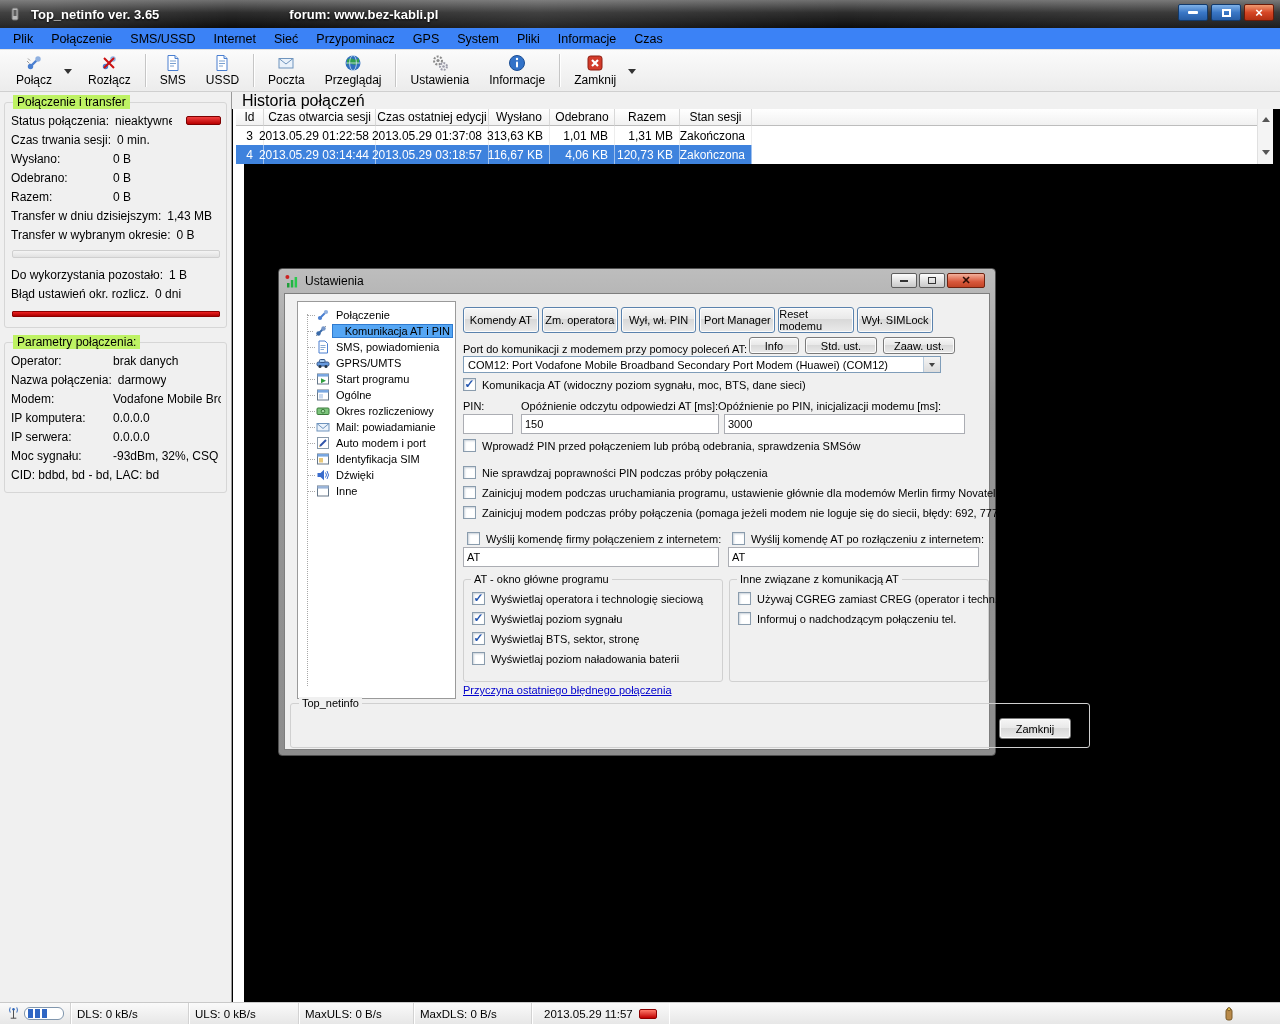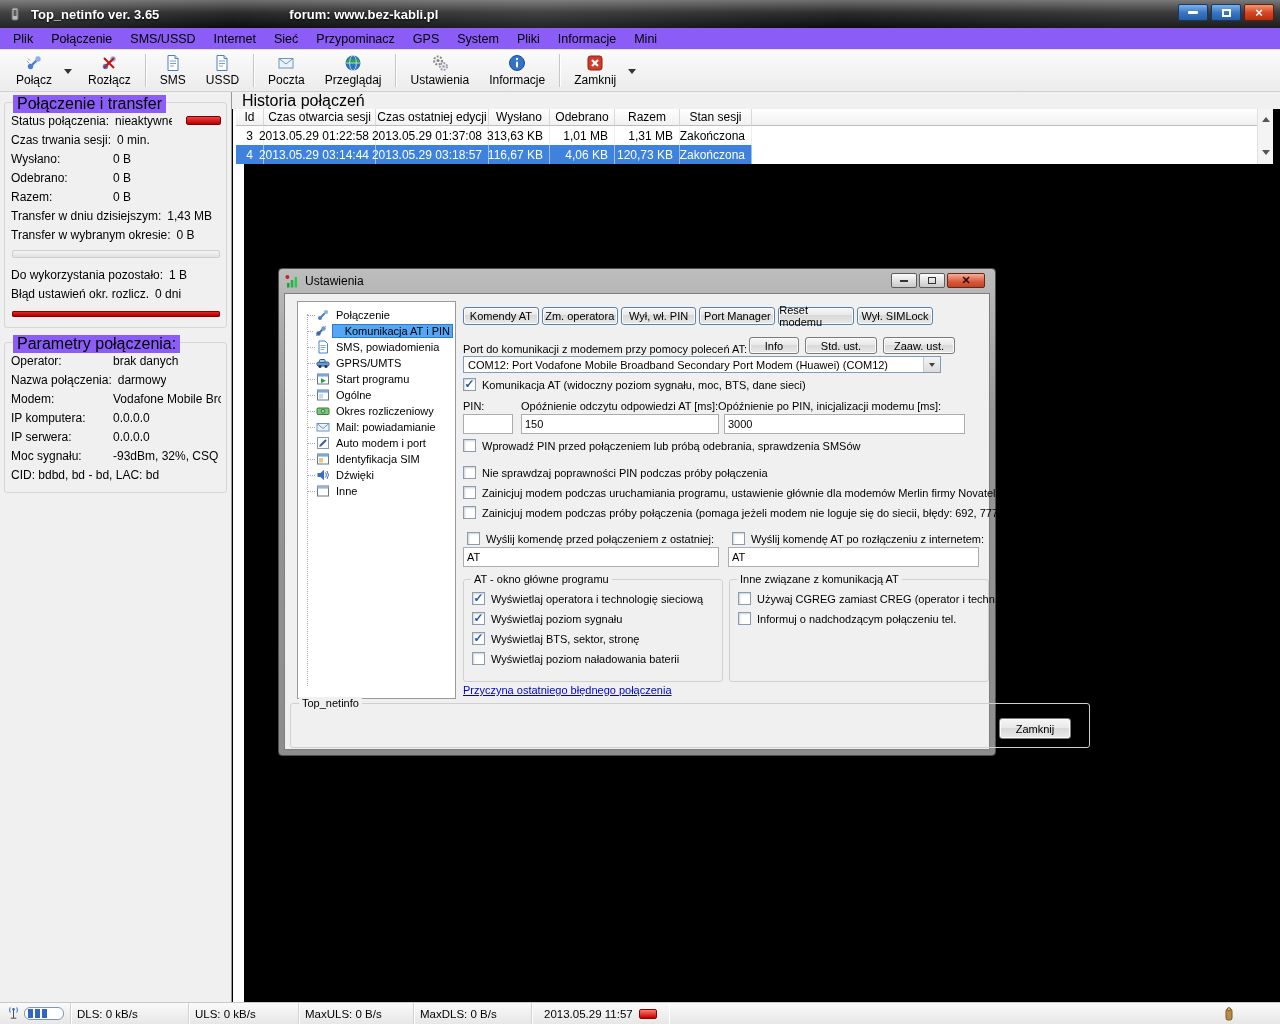--- a/index.html
+++ b/index.html
@@ -17,35 +17,35 @@
   .title-sub  { color:#fff; font-size:13px; font-weight:bold; margin-left:130px; text-shadow:0 1px 2px #000; }
   .wincontrols { position:absolute; right:6px; top:4px; display:flex; gap:3px; }
   .wcb { width:30px; height:17px; border-radius:2px; border:1px solid #123a6b; display:flex; align-items:center; justify-content:center; }
   .wcb.min,.wcb.max { background:linear-gradient(#7fb2e8,#3a77c6 50%,#275da6); }
   .wcb.close { background:linear-gradient(#f09a71,#d64726 50%,#b33012); border-color:#6b1a08; }
   .g-min { width:10px; height:3px; background:#fff; border-radius:1px; }
   .g-max { width:9px; height:8px; border:2px solid #fff; }
   .g-x { color:#fff; font-size:13px; font-weight:bold; line-height:1; }
 
   
-  .menubar { position:absolute; left:0; top:28px; width:1280px; height:22px; background:#8b5cf6; border-bottom:1px solid #e2e2e2; display:flex; align-items:center; padding-left:4px; }
+  .menubar { position:absolute; left:0; top:28px; width:1280px; height:22px; background:#3b82f6; border-bottom:1px solid #e2e2e2; display:flex; align-items:center; padding-left:4px; }
   .menuitem { padding:2px 9px; font-size:12.5px; }
 
   
   .toolbar { position:absolute; left:0; top:50px; width:1280px; height:42px; background:linear-gradient(#fbfbfb,#ececec); border-bottom:1px solid #cfcfcf; display:flex; align-items:stretch; padding:1px 6px; }
   .tbtn { display:flex; flex-direction:column; align-items:center; justify-content:center; gap:1px; padding:2px 10px; font-size:12px; }
   .tbtn svg { width:18px; height:18px; }
   .tgroup { display:flex; align-items:stretch; }
   .tsep { width:1px; background:#c6c6c6; box-shadow:1px 0 0 #fff; margin:3px 4px; }
   .darr { width:0; height:0; border:4px solid transparent; border-top:5px solid #333; align-self:center; margin:6px 6px 0 2px; }
 
   
   .leftpanel { position:absolute; left:0; top:92px; width:232px; bottom:22px; background:#f0f0f0; border-right:1px solid #9a9a9a; font-size:12px; }
   .gbox { margin:5px 4px 0 4px; border:1px solid #d6d6d6; border-radius:3px; padding:8px 5px 8px 6px; position:relative; background:#f0f0f0; }
-  .gbox > .gtitle { position:absolute; top:-8px; left:8px; background:#8b5cf6; padding:0 4px; font-size:16px; }
+  .gbox > .gtitle { position:absolute; top:-8px; left:8px; background:#bef264; padding:0 4px; font-size:12px; }
   .prow { display:flex; align-items:center; height:19px; white-space:nowrap; }
   .plabel { flex:0 0 auto; min-width:102px; padding-right:6px; }
   .pvalue { flex:0 1 auto; overflow:hidden; text-overflow:clip; }
   .redbadge { width:38px; height:9px; margin-left:14px; border:1px solid #7d0000; border-radius:2px; background:linear-gradient(#f04040,#b80000); }
   .graybar { height:8px; margin:6px 1px 7px 1px; border:1px solid #cfcfcf; border-radius:2px; background:linear-gradient(#f4f4f4,#e2e2e2); }
   .redbar { height:6px; margin:8px 1px 2px 1px; border:1px solid #8d0000; border-radius:1px; background:linear-gradient(#ee2222,#aa0000); }
 
   
   .histcaption { position:absolute; left:232px; top:92px; right:0; height:17px; background:#f0f0f0; font-size:16px; padding-left:10px; display:flex; align-items:center; }
   .vstrip { position:absolute; left:233px; top:109px; width:11px; bottom:22px; background:#fff; }
@@ -92,21 +92,21 @@
   .titem { display:flex; align-items:center; height:16px; margin-left:6px; position:relative; }
   .titem::before { content:""; width:7px; border-top:1px dotted #a8a8a8; margin-right:1px; }
   .tico { width:15px; height:14px; margin-right:3px; flex:0 0 auto; }
   .tico svg { width:14px; height:14px; }
   .tlabel { white-space:nowrap; padding:0 2px; }
   .titem.checked .tlabel { background:#55a6f4; border:1px solid #2f7bd0; color:#000;padding-left:12px; }
   .vbtn { border:1px solid #5a82ad; border-radius:3px; background:linear-gradient(#f6f6f6,#e9e9e9 45%,#d8d8d8 46%,#eaeaea); box-shadow:inset 0 0 0 1px #fcfcfc; display:flex; align-items:center; justify-content:center; font-size:11px; }
   .gbtn { border-color:#7a7a7a; }
 
   .topbtns { position:absolute; left:178px; top:13px; width:470px; display:flex; gap:3px; }
-  .topbtns .vbtn { flex:1; height:18px; }
+  .topbtns .vbtn { flex:1; height:26px; }
   .portlabel { position:absolute; left:178px; top:49px; }
   .pbtn-info { position:absolute; left:464px; top:43px; width:50px; height:17px; }
   .pbtn-std  { position:absolute; left:520px; top:43px; width:72px; height:17px; }
   .pbtn-zaaw { position:absolute; left:598px; top:43px; width:72px; height:17px; }
   .combo { position:absolute; left:178px; top:62px; width:478px; height:17px; background:#fff; border:1px solid #7f9db9; display:flex; align-items:center; }
   .combo .cval { flex:1; padding:0 4px; white-space:nowrap; overflow:hidden; }
   .combo .carr { width:17px; height:100%; border-left:1px solid #b9cbdc; background:linear-gradient(#f4f4f4,#dcdcdc); display:flex; align-items:center; justify-content:center; }
   .carr i { width:0; height:0; border:3.5px solid transparent; border-top:4.5px solid #444; margin-top:4px; }
 
   .cbrow { display:flex; align-items:center; gap:6px; position:absolute; white-space:nowrap; }
@@ -152,21 +152,21 @@
   <span class="menuitem">Plik</span>
   <span class="menuitem">Połączenie</span>
   <span class="menuitem">SMS/USSD</span>
   <span class="menuitem">Internet</span>
   <span class="menuitem">Sieć</span>
   <span class="menuitem">Przypominacz</span>
   <span class="menuitem">GPS</span>
   <span class="menuitem">System</span>
   <span class="menuitem">Pliki</span>
   <span class="menuitem">Informacje</span>
-  <span class="menuitem">Mini</span>
+  <span class="menuitem">Czas</span>
 </div>
 
 <div class="toolbar">
   <div class="tgroup">
     <div class="tbtn">
       <svg viewBox="0 0 18 18">
           <path d="M2 7 L4.5 9.5 M3 4.5 L5 6.5" stroke="#9a9a9a" stroke-width="1"></path>
           <circle cx="5.5" cy="12.5" r="2.7" fill="#4a7fd0"></circle>
           <line x1="7" y1="11" x2="11.5" y2="6.5" stroke="#4a7fd0" stroke-width="2.4"></line>
           <circle cx="13" cy="5" r="2.7" fill="#8fb0e0"></circle>
@@ -547,21 +547,21 @@
       <span class="cb"></span>
       <span>Zainicjuj modem podczas uruchamiania programu, ustawienie głównie dla modemów Merlin firmy Novatell</span>
     </div>
     <div class="cbrow" style="left:178px; top:212px;">
       <span class="cb"></span>
       <span>Zainicjuj modem podczas próby połączenia (pomaga jeżeli modem nie loguje się do siecii, błędy: 692, 777)</span>
     </div>
 
     <div class="cbrow" style="left:182px; top:238px;">
       <span class="cb"></span>
-      <span>Wyślij komendę przed połączeniem z ostatniej:</span>
+      <span>Wyślij komendę firmy połączeniem z internetem:</span>
     </div>
     <input class="inp" style="left: 178px; top: 253px; width: 256px; height: 20px;" value="AT">
     <div class="cbrow" style="left:447px; top:238px;">
       <span class="cb"></span>
       <span>Wyślij komendę AT po rozłączeniu z internetem:</span>
     </div>
     <input class="inp" style="left: 443px; top: 253px; width: 251px; height: 20px;" value="AT">
 
     <div class="dgb" style="left:178px; top:285px; width:260px; height:103px;">
       <span class="gtitle">AT - okno główne programu</span>

